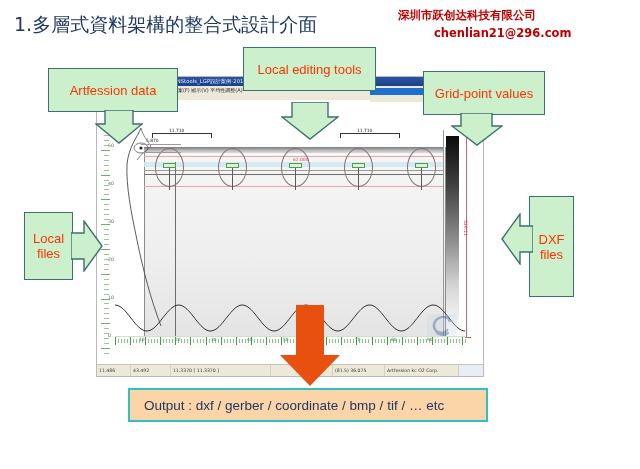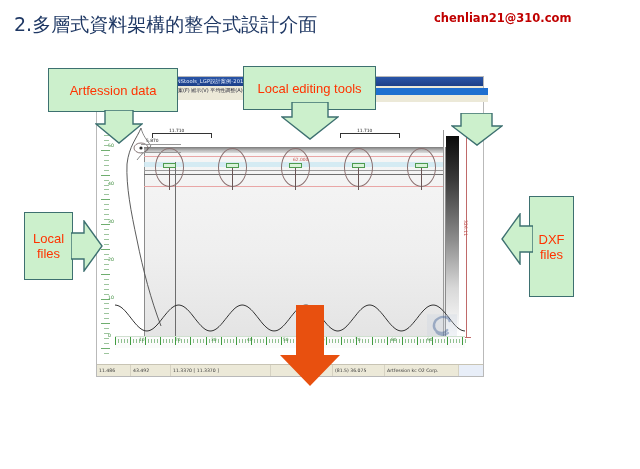--- a/index.html
+++ b/index.html
@@ -188,24 +188,25 @@
     display:flex;align-items:center;padding-left:14px;
     color:#1f3864;font-size:13.5px;
     font-family:"Liberation Sans",sans-serif;white-space:nowrap;
   }
 </style>
 </head>
 <body>
 
 <div id="root">
 
-  <div class="slide-title">2.多層式資料架構的整合式設計介面</div>
+  <div class="slide-title">1.多層式資料架構的整合式設計介面</div>
 
   <div class="company-block">
-    <div class="company-email">chenlian21@310.com</div>
+    <div class="company-name">深圳市跃创达科技有限公司</div>
+    <div class="company-email">chenlian21@296.com</div>
   </div>
 
   <div class="cad-window">
 
     <div class="cad-titlebar"></div>
     <div class="cad-titlebar-text">CNStools_LGP設計案例-2010-</div>
 
     <div class="cad-menubar"></div>
     <div class="cad-menu-text">檔案(F)  顯示(V)  平均性調整(A)</div>
 
@@ -484,27 +485,30 @@
   <div class="blue-strip"></div>
   <div class="cream-strip"></div>
 
   <div class="callout" style="left:48px;top:68px;width:130px;height:44px;">
     <span>Artfession data</span>
   </div>
   <svg class="arrow-down" style="left:95px;top:110px;" width="48" height="34">
     <path d="M10,0 L10,14 L1,14 L24,33 L47,14 L38,14 L38,0 Z" fill="#ccf0cc" stroke="#3d7070" stroke-width="1.4"></path>
   </svg>
 
-  <div class="callout" style="left:243px;top:66px;width:133px;height:44px;">
+  <div class="callout" style="left:243px;top:47px;width:133px;height:44px;">
     <span>Local editing tools</span>
   </div>
   <svg class="arrow-down" style="left:281px;top:102px;" width="58" height="38">
     <path d="M11,0 L11,15 L1,15 L29,37 L57,15 L47,15 L47,0 Z" fill="#ccf0cc" stroke="#3d7070" stroke-width="1.4"></path>
   </svg>
 
+  <div class="callout" style="left:423px;top:71px;width:122px;height:44px;">
+    <span class="small">Grid-point values</span>
+  </div>
   <svg class="arrow-down" style="left:451px;top:113px;" width="52" height="33">
     <path d="M10,0 L10,13 L1,13 L26,32 L51,13 L41,13 L41,0 Z" fill="#ccf0cc" stroke="#3d7070" stroke-width="1.4"></path>
   </svg>
 
   <div class="callout" style="left:24px;top:212px;width:49px;height:68px;flex-direction:column;">
     <span>Local</span>
     <span>files</span>
   </div>
   <svg class="arrow-right" style="left:71px;top:220px;" width="32" height="52">
     <path d="M0,13 L13,13 L13,1 L31,26 L13,51 L13,39 L0,39 Z" fill="#ccf0cc" stroke="#3d7070" stroke-width="1.4"></path>
@@ -515,14 +519,17 @@
     <span>files</span>
   </div>
   <svg class="arrow-left" style="left:501px;top:213px;" width="32" height="52">
     <path d="M32,13 L19,13 L19,1 L1,26 L19,51 L19,39 L32,39 Z" fill="#ccf0cc" stroke="#3d7070" stroke-width="1.4"></path>
   </svg>
 
   <svg style="position:absolute;left:279px;top:305px;" width="62" height="82">
     <path d="M17,0 L45,0 L45,50 L61,50 L31,81 L1,50 L17,50 Z" fill="#e8500f"></path>
   </svg>
 
+  <div class="output-bar">
+    <span>Output : dxf / gerber / coordinate / bmp / tif / … etc</span>
+  </div>
 
 </div>
 
 </body></html>

